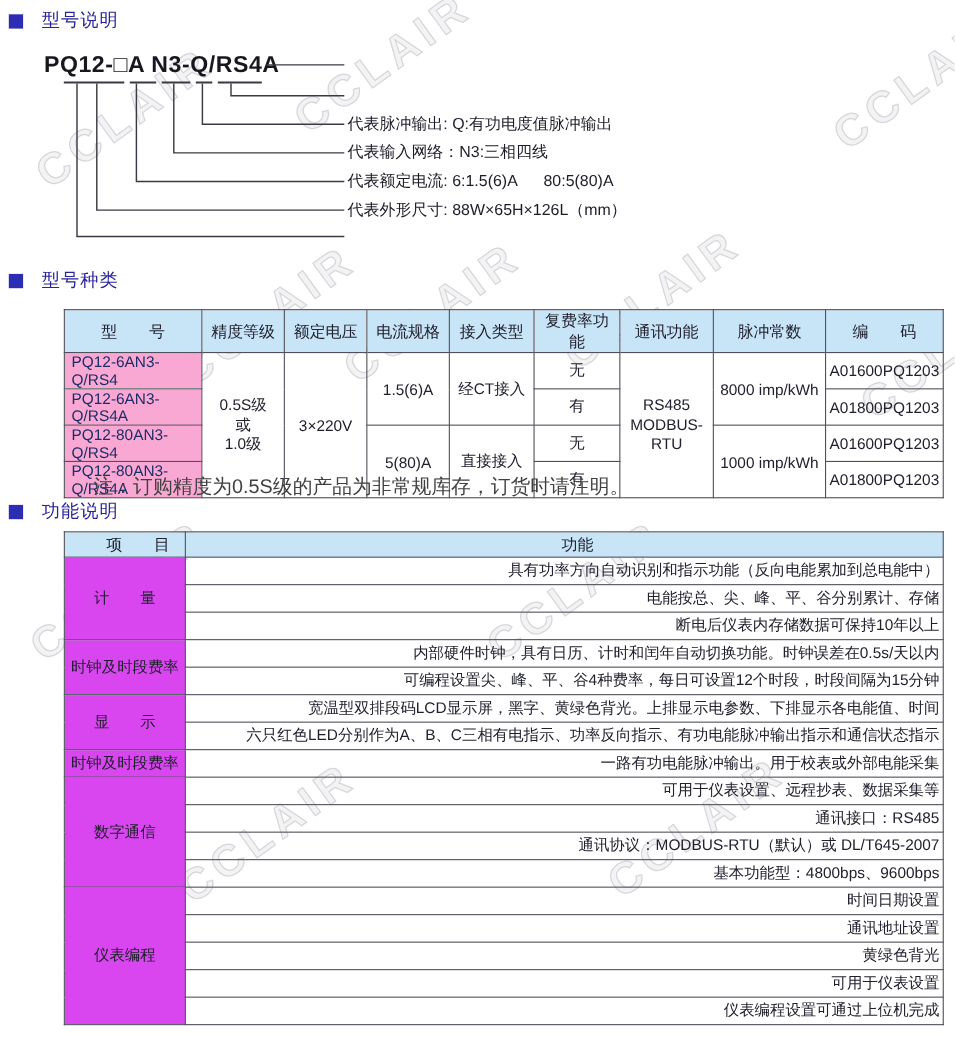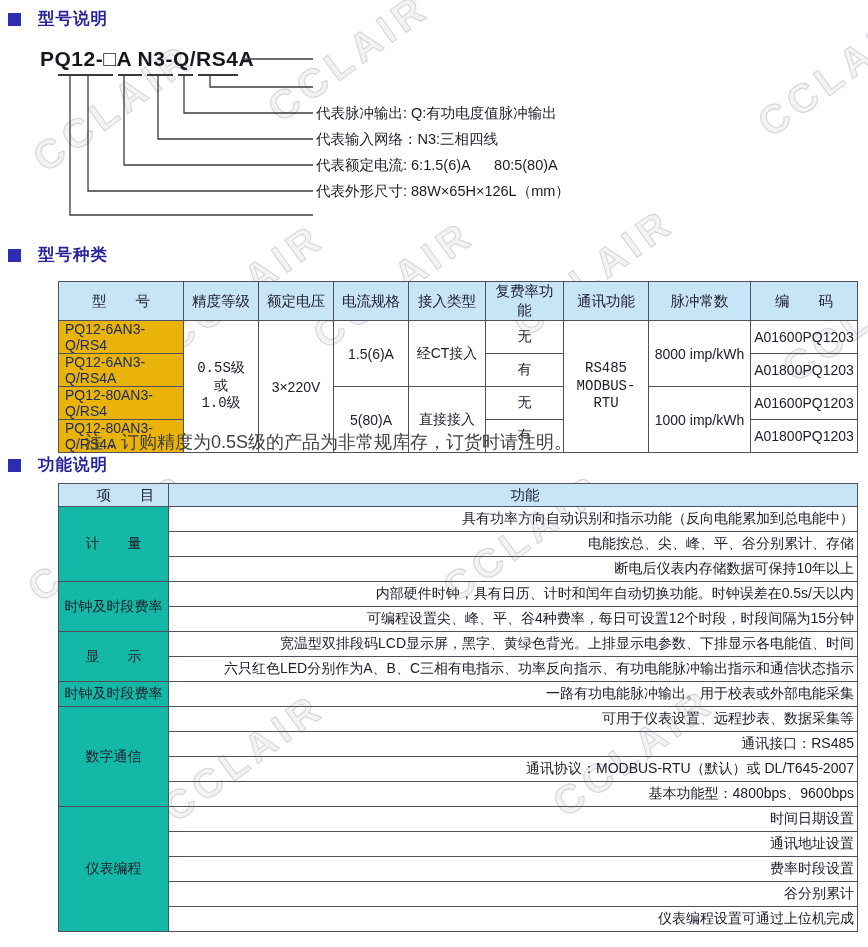--- a/index.html
+++ b/index.html
@@ -8,45 +8,45 @@
   .page { position:relative; width:868px; height:947px; background:#ffffff; overflow:hidden; }
 
   
   .wm { position:absolute; font-size:40px; font-weight:bold; letter-spacing:6px;
         color:rgba(140,140,152,0.10); -webkit-text-stroke:1.1px rgba(150,150,162,0.35);
         transform:rotate(-36deg); user-select:none; pointer-events:none; }
 
   
   .sec-head { position:absolute; left:8px; display:flex; align-items:center; }
   .bullet { width:13px; height:13px; background:#2d2db4; display:inline-block; }
-  .sec-title { margin-left:17px; font-size:16.5px; font-weight:bold; color:#282398; letter-spacing:1px; }
+  .sec-title { margin-left:17px; font-size:16.5px; font-weight:normal; color:#282398; letter-spacing:1px; }
 
   
   .diagram { position:absolute; left:0; top:0; width:868px; height:240px; }
   .model-code { position:absolute; left:40px; top:47px; font-size:21px; font-weight:600;
                 color:#17171f; letter-spacing:0.5px; white-space:pre; }
   .diagram svg { position:absolute; left:0; top:0; }
   .callout { position:absolute; left:316px; height:20px; line-height:20px; font-size:14.5px;
              color:#1c1c28; white-space:pre; }
 
   
   table { border-collapse:collapse; table-layout:fixed; position:absolute; left:58px; }
   th, td { border:1px solid #50505a; font-size:14px; text-align:center; color:#20202e;
            padding:0 3px; overflow:hidden; }
   th { background:#c8e4f7; font-weight:normal; font-size:14.5px; }
   .t2 { top:281px; width:799px; }
   .t2 th { height:26px; }
   .t2 td { height:24px; }
-  .t2 .model-cell { background:#eab308; text-align:left; padding-left:6px; color:#1c2d66; }
+  .t2 .model-cell { background:#f9a8d4; text-align:left; padding-left:6px; color:#1c2d66; }
   .t3 { top:483px; width:799px; }
   .t3 th { height:23px;padding-left:27px; }
   .t3 td { height:25px; }
-  .t3 .cat { background:#14b8a6; }
+  .t3 .cat { background:#d946ef; }
   .t3 .fn { text-align:right; padding-left:4px; }
-  .pre { white-space:pre-line; line-height:1.25;font-family:Liberation Mono, monospace; }
+  .pre { white-space:pre-line; line-height:1.25; }
 
   .note { position:absolute; left:85px; top:430px; font-size:18px; color:#404040; white-space:pre; }
 </style>
 </head>
 <body>
 
 <div class="page">
 
   <span class="wm" style="left:20px;top:85px">CCLAIR</span>
   <span class="wm" style="left:255px;top:35px">CCLAIR</span>
@@ -214,24 +214,24 @@
         <td class="fn">基本功能型：4800bps、9600bps</td>
       </tr>
       <tr>
         <td rowspan="5" class="cat">仪表编程</td>
         <td class="fn">时间日期设置</td>
       </tr>
       <tr>
         <td class="fn">通讯地址设置</td>
       </tr>
       <tr>
-        <td class="fn">费率时段设置</td>
-      </tr>
-      <tr>
-        <td class="fn">谷分别累计</td>
+        <td class="fn">黄绿色背光</td>
+      </tr>
+      <tr>
+        <td class="fn">可用于仪表设置</td>
       </tr>
       <tr>
         <td class="fn">仪表编程设置可通过上位机完成</td>
       </tr>
     </tbody>
   </table>
 
 </div>
 
 </body></html>

